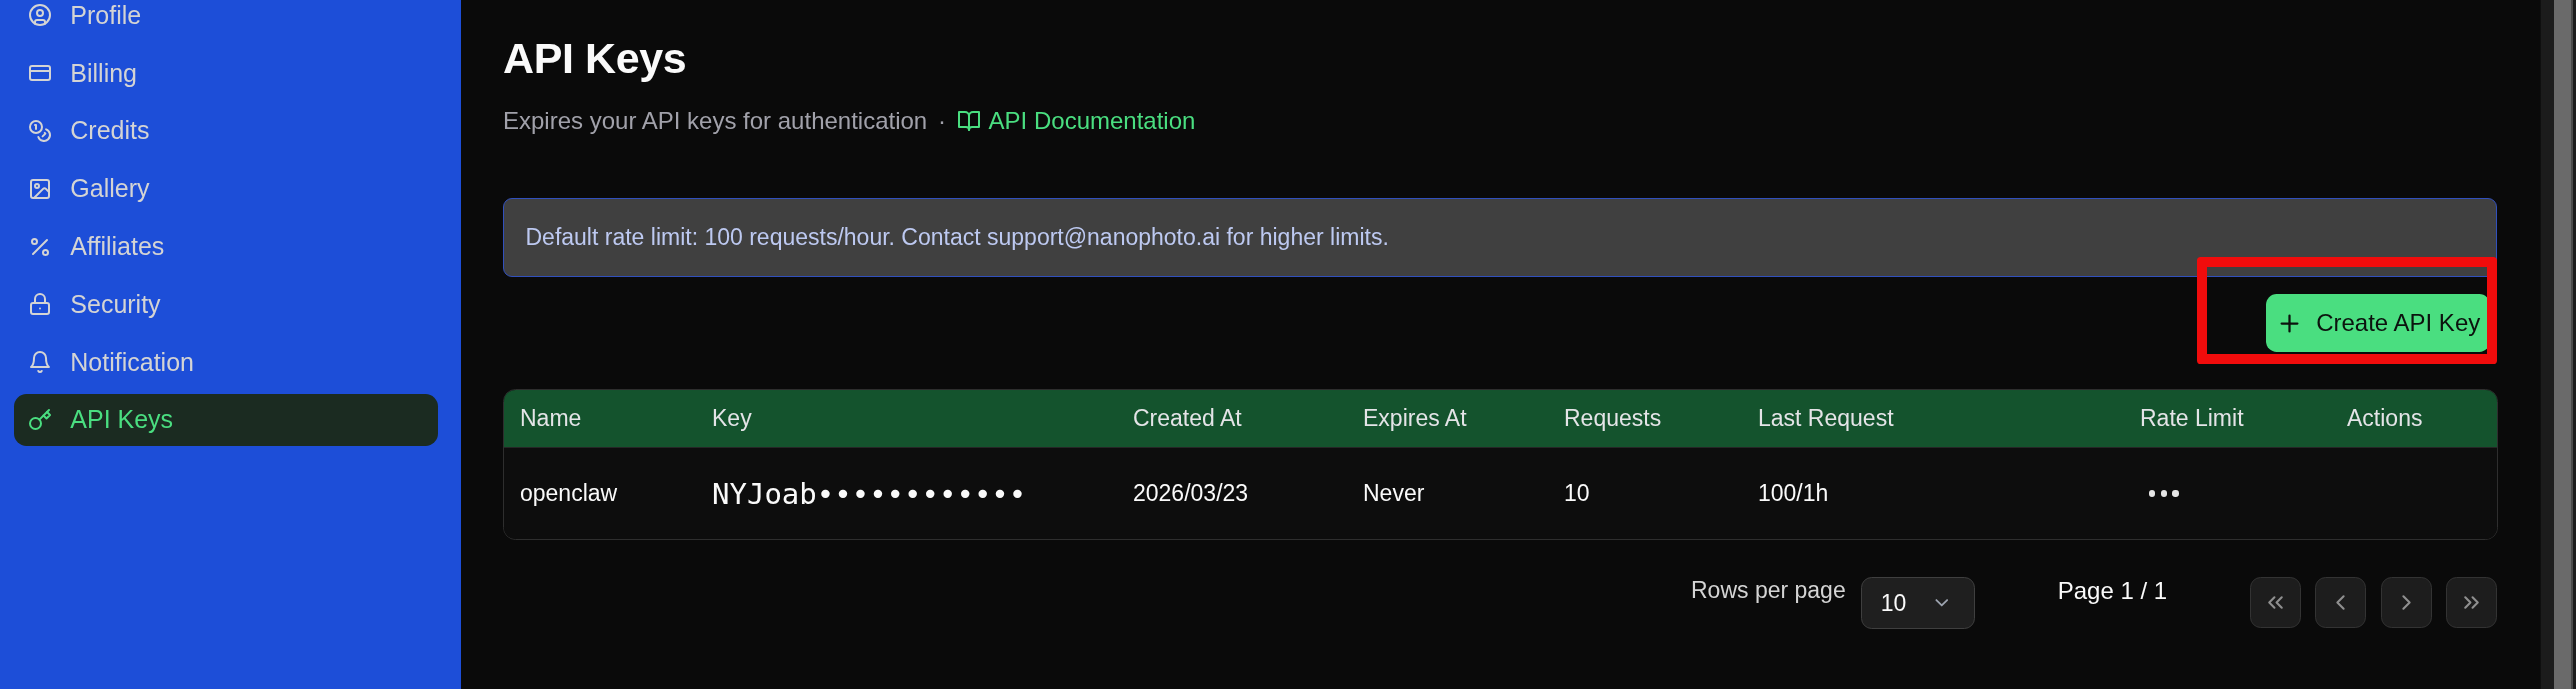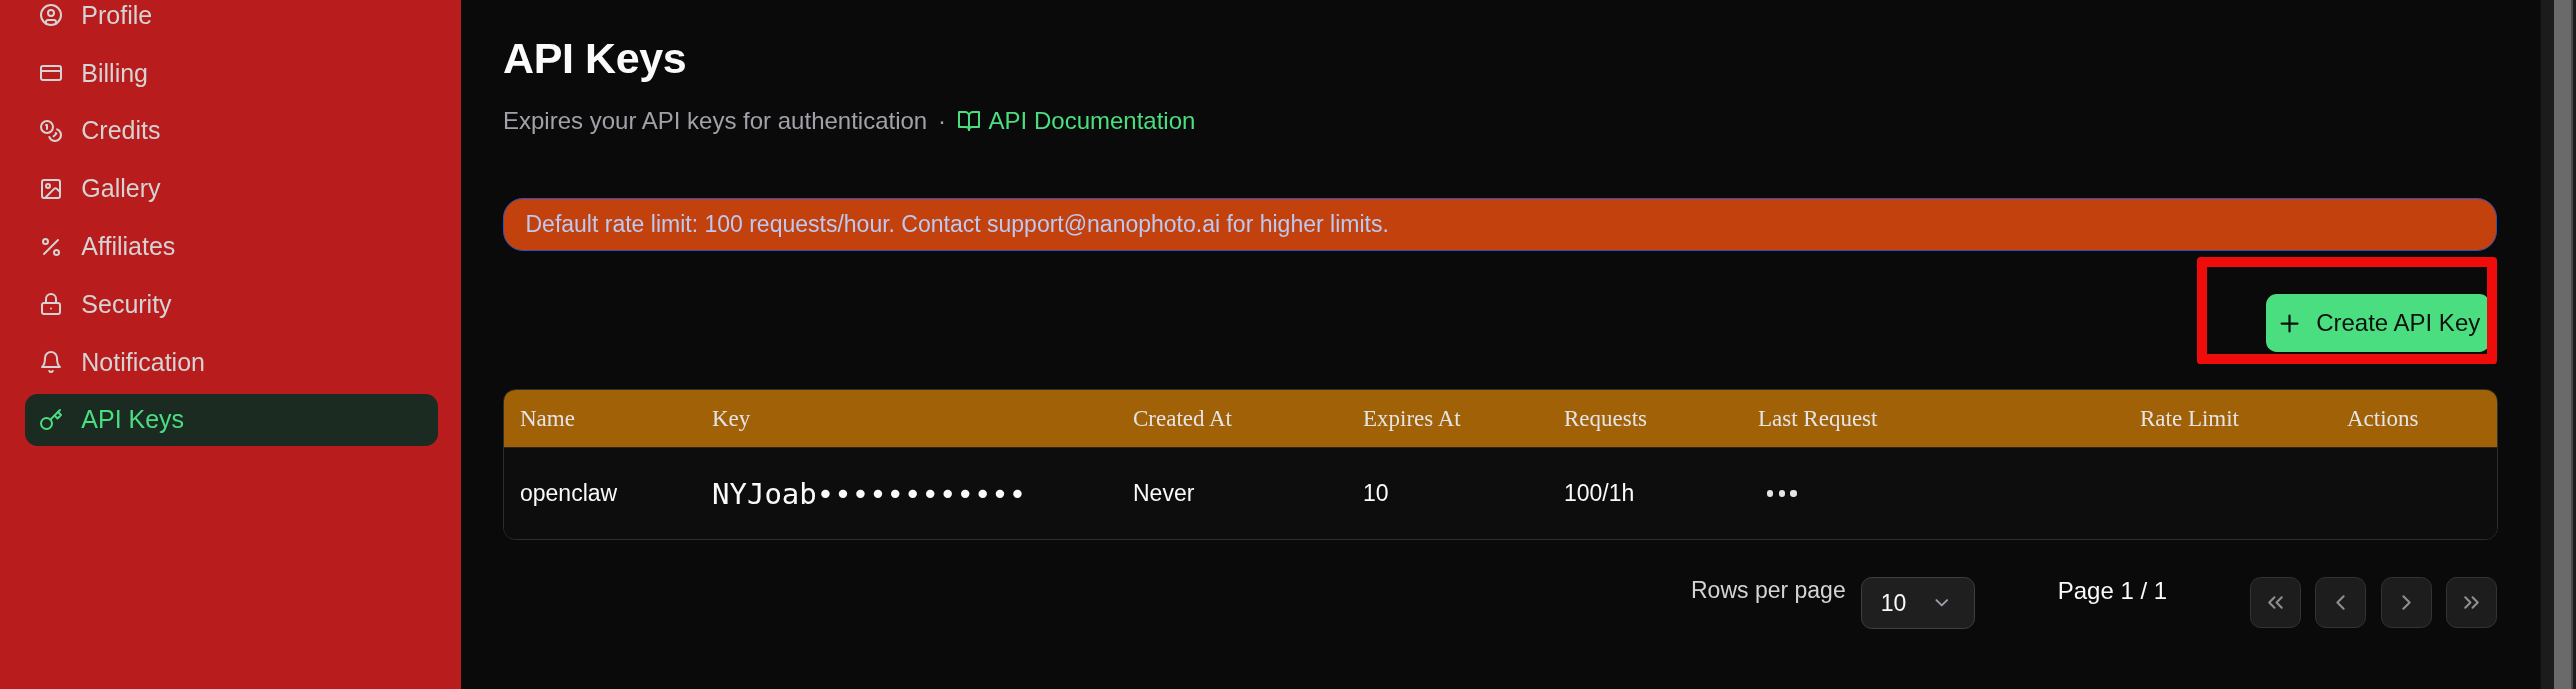--- a/index.html
+++ b/index.html
@@ -9,21 +9,21 @@
     font-family:"Liberation Sans", sans-serif;
     color:#fafafa;
     overflow:hidden;
     position:relative;
   }
   svg { display:block; }
 
   
   .sidebar {
     position:absolute; left:0; top:0; width:461px; height:689px;
-    background:#b91c1c; padding:0 23px 0 25px; overflow:hidden;
+    background:#1d4ed8; padding:0 23px 0 14px; overflow:hidden;
   }
   .side-item {
     height:52px; margin-bottom:5.8px; border-radius:12.5px;
     display:flex; align-items:center; gap:18px; padding-left:14.3px;
     color:#d4d4d4; font-size:25px; cursor:pointer;
   }
   .side-item:first-child { margin-top:-10.7px; }
   .side-item.active { background:#1b2b21; color:#4ade80; }
   .side-icon { width:24px; height:24px; flex:0 0 24px; }
   .side-icon svg { width:24px; height:24px; stroke:currentColor; fill:none; stroke-width:2; stroke-linecap:round; stroke-linejoin:round; }
@@ -39,22 +39,22 @@
     font-size:24px; color:#a1a1aa;
   }
   .doc-link {
     display:inline-flex; align-items:center; gap:8px;
     color:#4ade80; cursor:pointer;
   }
   .doc-link svg { width:24px; height:24px; stroke:#4ade80; fill:none; stroke-width:2; stroke-linecap:round; stroke-linejoin:round; }
 
   
   .banner {
-    position:absolute; left:503px; top:198px; width:1994px; height:53px;
-    background:#c2410c; border:1.8px solid #3150bd; border-radius:20px;
+    position:absolute; left:503px; top:198px; width:1994px; height:79px;
+    background:#404040; border:1.8px solid #3150bd; border-radius:9px;
     display:flex; align-items:center; padding:0 21.5px;
     font-size:23px; color:#bdc9f1;
   }
 
   
   .create-btn {
     position:absolute; top:294px; left:2266px; width:224px; height:58px;
     background:#4ade80; border:none; border-radius:10.7px;
     display:flex; align-items:center; justify-content:center; gap:13.4px;
     font-family:"Liberation Sans", sans-serif;
@@ -70,21 +70,21 @@
   .keys-table {
     position:absolute; left:503px; top:389px; width:1995px;
     border:0.9px solid #2e2e2e; border-radius:12.5px; overflow:hidden;
     background:#0d0d0d;
   }
   .tbl-grid {
     display:grid;
     grid-template-columns:192px 421px 230px 201px 194px 382px 207px 1fr;
     padding-left:16px;
   }
-  .tbl-head { height:57px; background:#a16207;font-family:Liberation Serif, serif; }
+  .tbl-head { height:57px; background:#14532d; }
   .tbl-head .cell { color:#e4e4e7; font-weight:500; }
   .tbl-row { height:92px; border-top:0.9px solid #262626; background:#0d0d0d; }
   .cell { display:flex; align-items:center; font-size:23px; color:#fafafa; overflow:hidden; }
   .cell.mono { font-family:"DejaVu Sans Mono", monospace; font-size:29px; }
   .ellipsis-btn {
     background:none; border:none; cursor:pointer; padding:5.4px 9px;
     display:flex; align-items:center; gap:5.4px;
   }
   .ellipsis-btn span { width:6.3px; height:6.3px; border-radius:50%; background:#e5e5e5; display:block; }
 
@@ -248,20 +248,21 @@
     <div class="cell">Expires At</div>
     <div class="cell">Requests</div>
     <div class="cell">Last Request</div>
     <div class="cell">Rate Limit</div>
     <div class="cell">Actions</div>
   </div>
 
   <div class="tbl-grid tbl-row">
     <div class="cell">openclaw</div>
     <div class="cell mono">NYJoab••••••••••••</div>
+    <div class="cell">2026/03/23</div>
     <div class="cell">Never</div>
     <div class="cell">10</div>
     <div class="cell">100/1h</div>
     <div class="cell">
       <button class="ellipsis-btn" aria-label="actions">
         <span></span>
           <span></span>
           <span></span>
       </button>
     </div>

